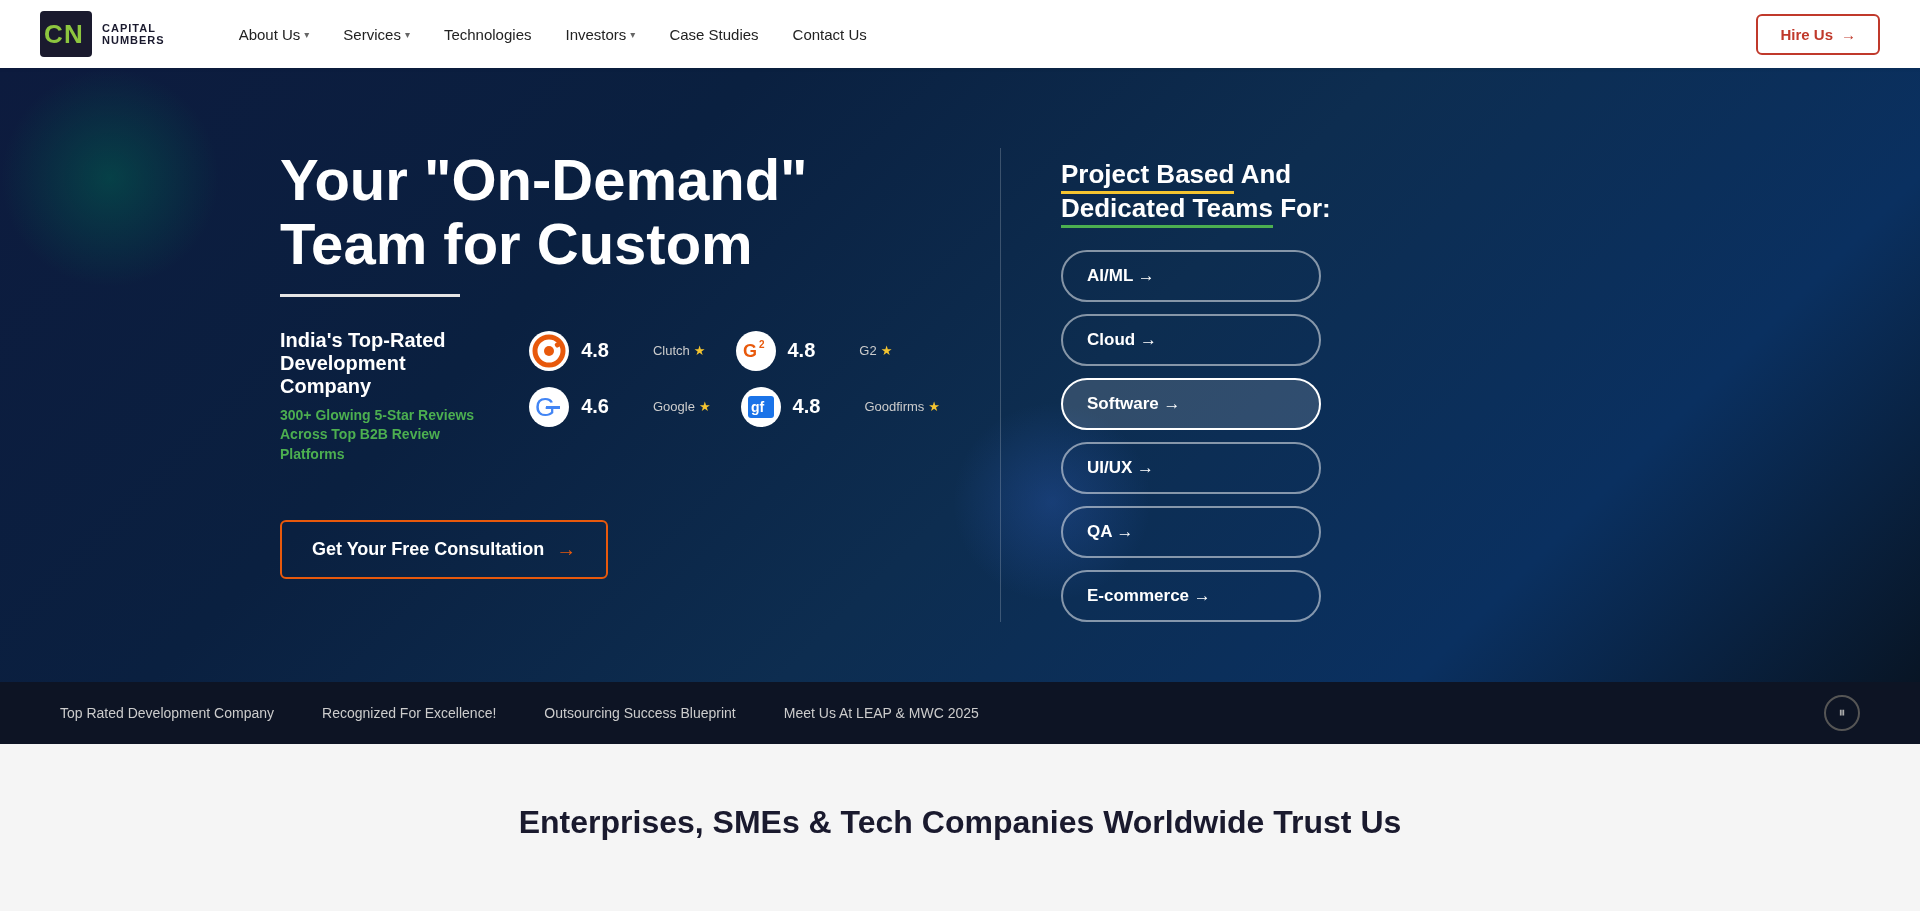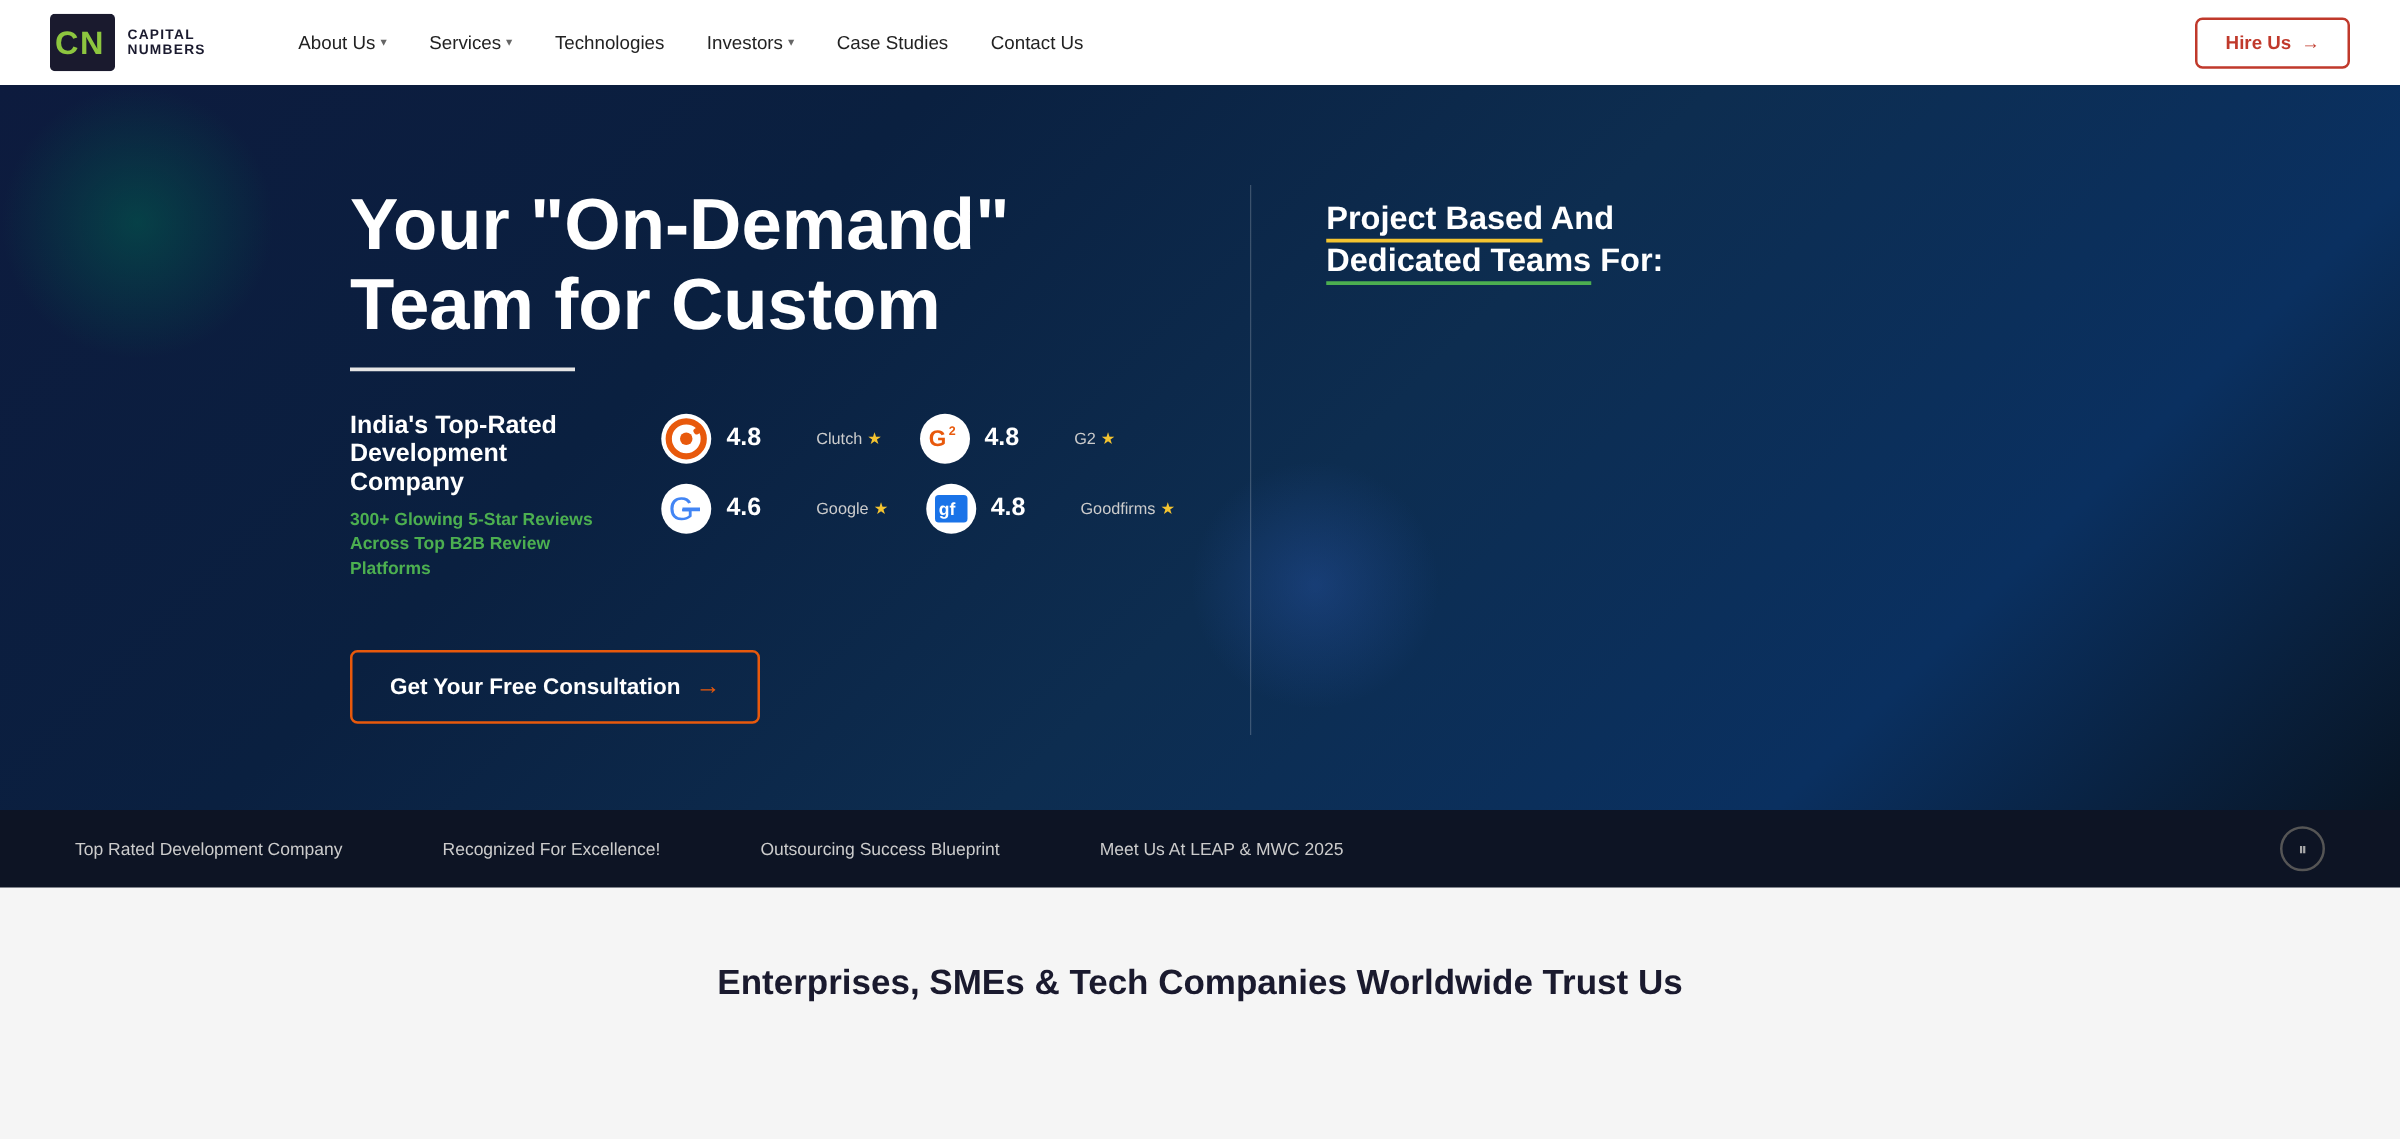--- a/index.html
+++ b/index.html
@@ -247,21 +247,21 @@
       border-color: #ffffff;
     }
 
     
     .ticker-bar {
       background: #0d1424;
       height: 62px;
       display: flex;
       align-items: center;
       padding: 0 60px;
-      gap: 80px;
+      gap: 48px;
       overflow: hidden;
       position: relative;
     }
     .ticker-item {
       font-size: 14px;
       color: #ccc;
       white-space: nowrap;
       font-weight: 500;
     }
     .pause-btn {
@@ -279,21 +279,21 @@
       flex-shrink: 0;
     }
 
     
     .bottom-section {
       background: #f5f5f5;
       padding: 60px 80px;
       text-align: center;
     }
     .bottom-title {
-      font-size: 28px;
+      font-size: 32px;
       font-weight: 600;
       color: #1a1a2e;
     }
 
     
     .ratings-row {
       display: flex;
       flex-direction: column;
       gap: 12px;
       margin-bottom: 28px;
@@ -448,20 +448,40 @@
 
     <div class="hero-divider-vert"></div>
 
     <div class="hero-right">
       <div class="panel-heading">
         <span class="underline-yellow">Project Based</span>
         <span> And</span><br>
         <span class="underline-green">Dedicated Teams</span>
         <span> For:</span>
       </div>
+      <div class="service-btns">
+        <button class="service-btn">
+          <span>AI/ML →</span>
+        </button>
+        <button class="service-btn">
+          <span>Cloud →</span>
+        </button>
+        <button class="service-btn active">
+          <span>Software →</span>
+        </button>
+        <button class="service-btn">
+          <span>UI/UX →</span>
+        </button>
+        <button class="service-btn">
+          <span>QA →</span>
+        </button>
+        <button class="service-btn">
+          <span>E-commerce →</span>
+        </button>
+      </div>
     </div>
   </div>
 </section>
 
 <div class="ticker-bar">
   <div class="ticker-item">Top Rated Development Company</div>
   <div class="ticker-item">Recognized For Excellence!</div>
   <div class="ticker-item">Outsourcing Success Blueprint</div>
   <div class="ticker-item">Meet Us At LEAP &amp; MWC 2025</div>
   <div class="pause-btn">

